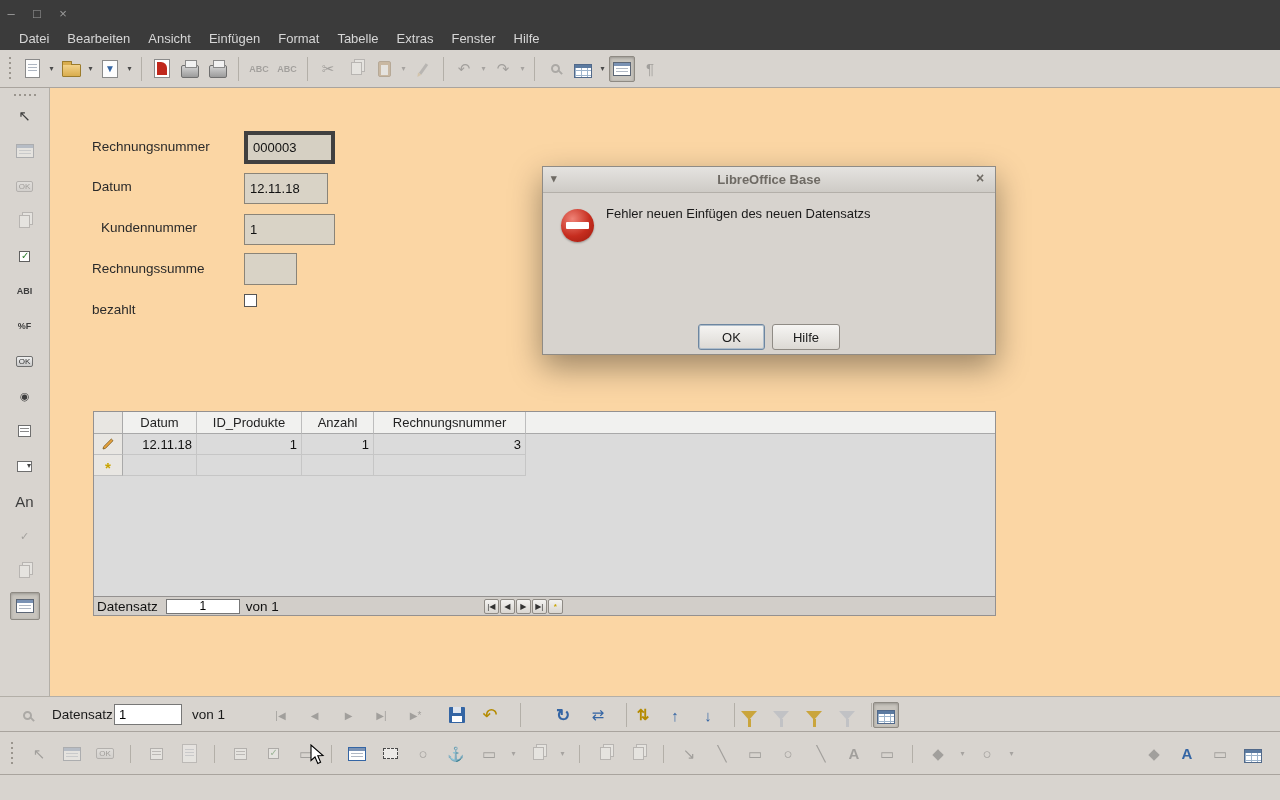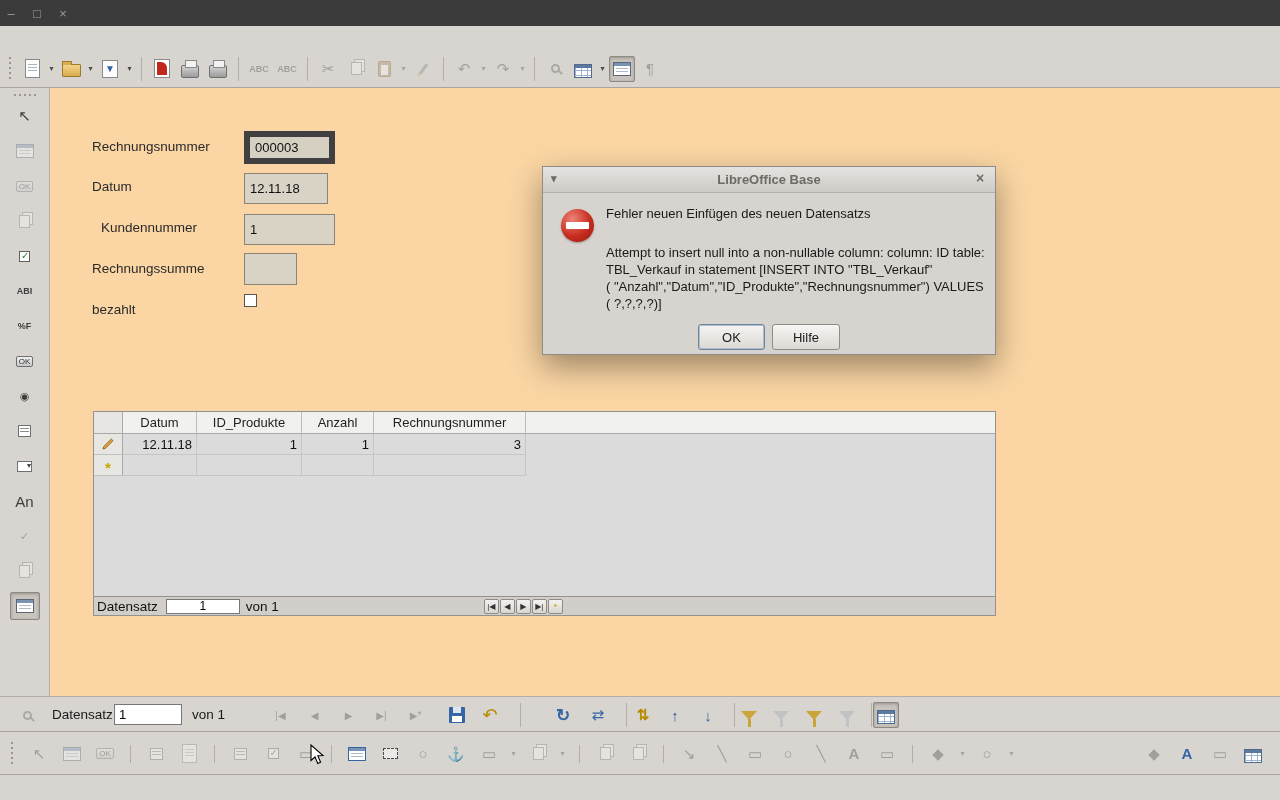--- a/index.html
+++ b/index.html
@@ -70,21 +70,21 @@
   #leftbar { position:absolute; left:0; top:88px; width:50px; height:608px; background:#d8d4cf; border-right:1px solid #b3afa8; }
   #leftbar .col { display:flex; flex-direction:column; align-items:center; gap:7px; padding-top:2px; }
   #leftbar .icn { width:30px; height:28px; }
   .tinytxt { font-size:9px; font-weight:bold; letter-spacing:0; }
   .okchip { font-size:8px; border:1px solid #6f6f6f; background:linear-gradient(#f0f0f0,#c9c9c9); padding:0 2px; border-radius:2px; color:#333; }
 
   
   #canvas { position:absolute; left:50px; top:88px; width:1230px; height:608px; background:#fbd6a4; }
   .flabel { position:absolute; font-size:13.5px; color:#2a2a2a; }
   .tfield { position:absolute; background:#d9d3c6; border:1px solid #8a8478; font-size:13px; color:#111; display:flex; align-items:center; padding:0 5px; }
-  .tfield.focus { border:6px solid #404040; background:#d6d0c3; }
+  .tfield.focus { border:4px solid #404040; background:#d6d0c3; }
   .fcheck { position:absolute; width:13px; height:13px; background:#fff; border:1px solid #555; }
 
   
   #grid { position:absolute; left:43px; top:323px; width:903px; height:205px; background:#dbdbdb; border:1px solid #949190; }
   .grow { display:flex; }
   .gcorner { width:29px; background:#e8e6e2; border-right:1px solid #a9a9a9; border-bottom:1px solid #a9a9a9; flex:0 0 auto; }
   .gh { background:#f1f1ef; border-right:1px solid #bdbdbd; border-bottom:1px solid #a9a9a9; font-size:13px; color:#222; display:flex; align-items:center; justify-content:center; height:22px; flex:0 0 auto; }
   .gh.fill { flex:1; border-right:none; }
   .grh { width:29px; background:#e8e6e2; border-right:1px solid #a9a9a9; border-bottom:1px solid #c0c0c0; display:flex; align-items:center; justify-content:center; flex:0 0 auto; }
   .gc { border-right:1px solid #c6c6c6; border-bottom:1px solid #c6c6c6; font-size:13px; color:#111; display:flex; align-items:center; justify-content:flex-end; padding-right:4px; height:21px; flex:0 0 auto; }
@@ -131,20 +131,31 @@
 <body>
 
 <div id="app">
 
   <div id="titlebar">
     <span class="winbtn">–</span>
     <span class="winbtn">□</span>
     <span class="winbtn">×</span>
   </div>
 
+  <div id="menubar">
+    <span class="menu-item">Datei</span>
+    <span class="menu-item">Bearbeiten</span>
+    <span class="menu-item">Ansicht</span>
+    <span class="menu-item">Einfügen</span>
+    <span class="menu-item">Format</span>
+    <span class="menu-item">Tabelle</span>
+    <span class="menu-item">Extras</span>
+    <span class="menu-item">Fenster</span>
+    <span class="menu-item">Hilfe</span>
+  </div>
 
   <div id="toolbar">
     <span class="gripv"></span>
     <span class="icn">
         <span class="ic-doc">
           <i></i>
         </span>
       </span>
       <span class="dd">▾</span>
     <span class="icn">
@@ -309,24 +320,20 @@
     </div>
 
     <div id="dialog">
       <div id="dlg-title">
         <span id="dlg-menu">▾</span>
         <span>LibreOffice Base</span>
         <span id="dlg-close">×</span>
       </div>
       <div class="noentry"></div>
       <div id="dlg-heading">Fehler neuen Einfügen des neuen Datensatzs</div>
-      <div id="dlg-msg">Attempt to insert null into a non-nullable column: column: ID table:
-TBL_Verkauf in statement [INSERT INTO "TBL_Verkauf"
-( "Anzahl","Datum","ID_Produkte","Rechnungsnummer") VALUES
-( ?,?,?,?)]</div>
       <div class="dbtn" id="dlg-ok">OK</div>
       <div class="dbtn" id="dlg-more">Hilfe</div>
     </div>
   </div>
 
   <div id="recnav">
     <span class="icn dis" style="left:14px;top:5px">
         <span class="ic-mag"></span>
       </span>
     <span class="lbl" style="left:52px">Datensatz</span>

